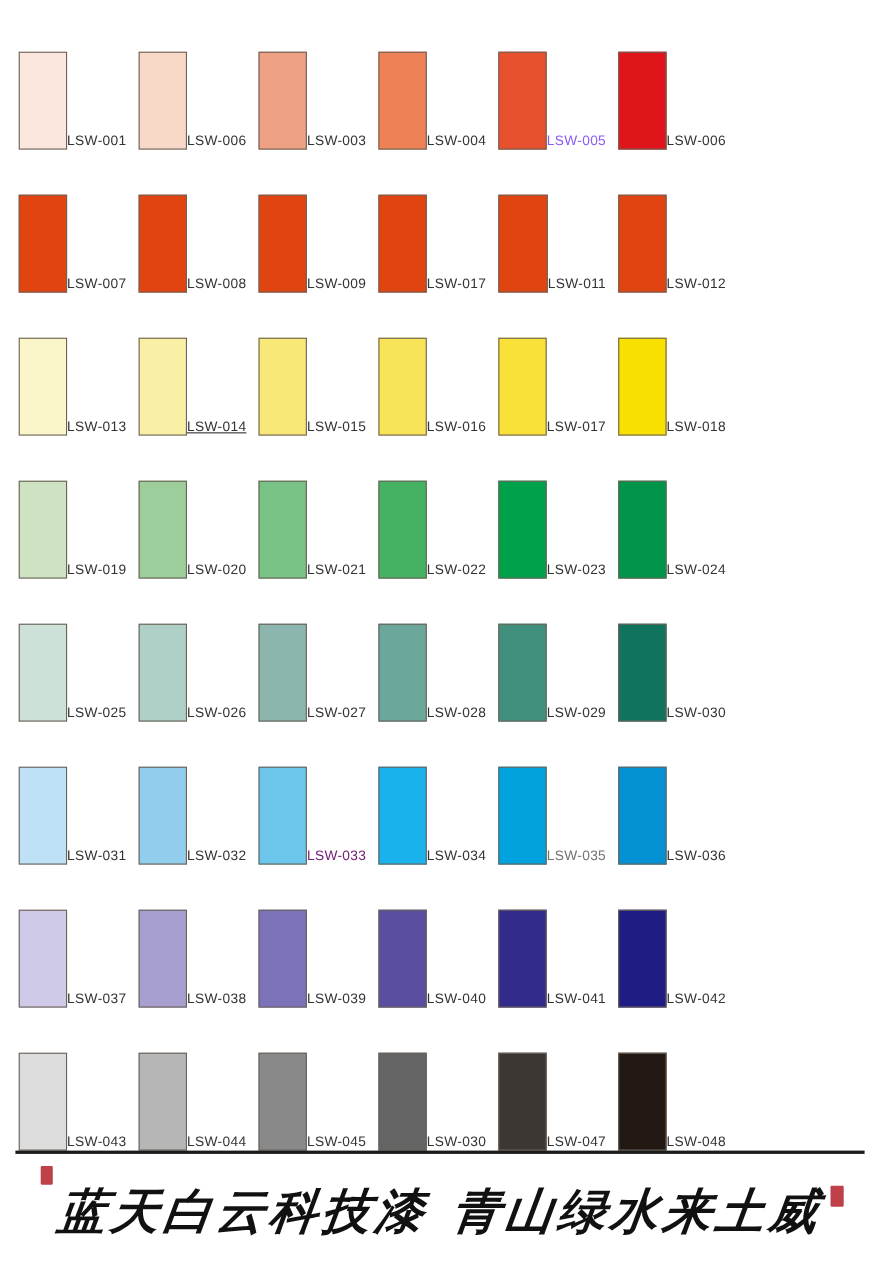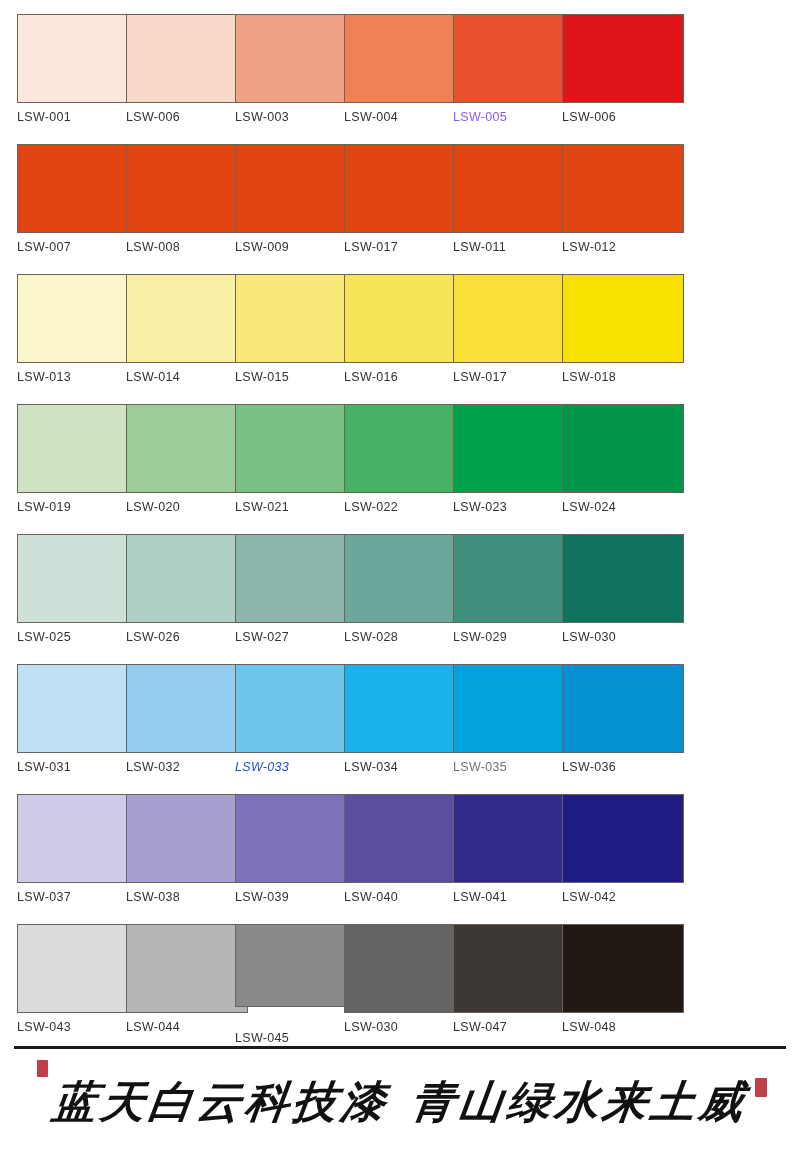--- a/index.html
+++ b/index.html
@@ -35,22 +35,21 @@
   .swatch-row {
     display: flex;
     gap: 11px;
     margin-bottom: 8px;
     height: 122px;
   }
 
   .swatch-cell {
     width: 98px;
     display: flex;
-    flex-direction: column;
-    align-items: flex-start;
+    align-items: flex-end;
   }
 
   .swatch-chip {
     width: 122px;
     height: 89px;
     border: 1px solid #6b6258;
     box-sizing: border-box;
   }
 
   .swatch-label {
@@ -194,21 +193,21 @@
           <div class="swatch-label" style="color: rgb(51, 51, 51);">LSW-012</div>
         </div>
       </div>
       <div class="swatch-row">
         <div class="swatch-cell">
           <div class="swatch-chip" style="background-color: rgb(250, 246, 201); border-color: rgb(107, 98, 88);"></div>
           <div class="swatch-label" style="color: rgb(51, 51, 51);">LSW-013</div>
         </div>
         <div class="swatch-cell">
           <div class="swatch-chip" style="background-color: rgb(249, 240, 166); border-color: rgb(107, 98, 88);"></div>
-          <div class="swatch-label" style="color: rgb(51, 51, 51);">LSW-014</div>
+          <div class="swatch-label" style="color: rgb(51, 51, 51); text-decoration: underline;">LSW-014</div>
         </div>
         <div class="swatch-cell">
           <div class="swatch-chip" style="background-color: rgb(248, 232, 120); border-color: rgb(107, 98, 88);"></div>
           <div class="swatch-label" style="color: rgb(51, 51, 51);">LSW-015</div>
         </div>
         <div class="swatch-cell">
           <div class="swatch-chip" style="background-color: rgb(248, 228, 88); border-color: rgb(107, 98, 88);"></div>
           <div class="swatch-label" style="color: rgb(51, 51, 51);">LSW-016</div>
         </div>
         <div class="swatch-cell">
@@ -276,21 +275,21 @@
         <div class="swatch-cell">
           <div class="swatch-chip" style="background-color: rgb(190, 225, 245); border-color: rgb(107, 98, 88);"></div>
           <div class="swatch-label" style="color: rgb(51, 51, 51);">LSW-031</div>
         </div>
         <div class="swatch-cell">
           <div class="swatch-chip" style="background-color: rgb(146, 205, 238); border-color: rgb(107, 98, 88);"></div>
           <div class="swatch-label" style="color: rgb(51, 51, 51);">LSW-032</div>
         </div>
         <div class="swatch-cell">
           <div class="swatch-chip" style="background-color: rgb(108, 198, 236); border-color: rgb(107, 98, 88);"></div>
-          <div class="swatch-label" style="color: #1d4ed8; font-style: italic;">LSW-033</div>
+          <div class="swatch-label" style="color: #701a75;">LSW-033</div>
         </div>
         <div class="swatch-cell">
           <div class="swatch-chip" style="background-color: rgb(25, 178, 236); border-color: rgb(107, 98, 88);"></div>
           <div class="swatch-label" style="color: rgb(51, 51, 51);">LSW-034</div>
         </div>
         <div class="swatch-cell">
           <div class="swatch-chip" style="background-color: rgb(0, 163, 222); border-color: rgb(107, 98, 88);"></div>
           <div class="swatch-label" style="color: #737373;">LSW-035</div>
         </div>
         <div class="swatch-cell">

